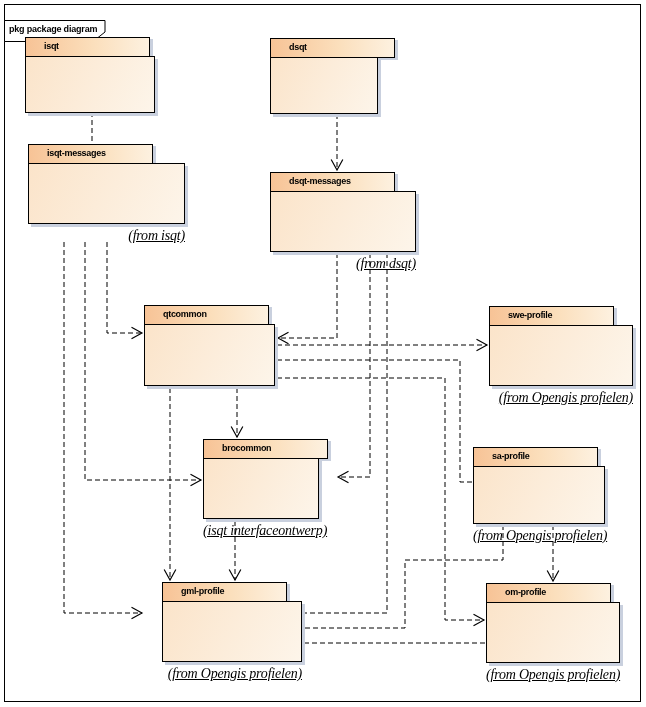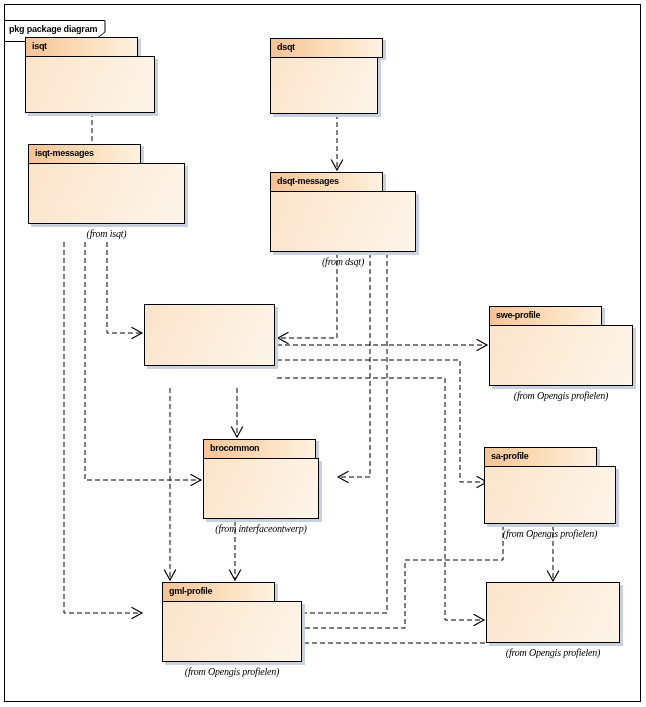--- a/index.html
+++ b/index.html
@@ -24,38 +24,39 @@
   .frame-label{position:absolute;left:4px;top:4px;width:104px;height:23px;margin-top:16px;}
   .frame-label svg{position:absolute;left:0;top:0;}
   .frame-label .txt{
     position:absolute;left:5px;top:4px;font-size:9px;font-weight:bold;
     letter-spacing:-0.2px;white-space:nowrap;color:#000;
   }
   #edges{position:absolute;left:0;top:0;z-index:1;}
   .dep{fill:none;stroke:var(--line);stroke-width:1;stroke-dasharray:5,3;}
   .pkg{position:absolute;z-index:2;}
   .tab{
-    position:relative;width:105px;height:13px;padding:3px 0 2px 6px;box-sizing:content-box;
+    position:relative;width:105px;height:13px;padding:3px 0 2px 18px;box-sizing:content-box;
     border:1px solid var(--pkg-border);
     background:linear-gradient(90deg,var(--tab-start) 0%,var(--tab-mid) 55%,var(--tab-end) 100%);
     box-shadow:3px 2px 0 var(--shadow);
     font-size:9px;font-weight:bold;letter-spacing:-0.3px;color:#000;white-space:nowrap;
     z-index:1;
   }
   .body{
     position:relative;margin-top:-1px;width:100%;box-sizing:border-box;
     border:1px solid var(--pkg-border);
     background:linear-gradient(115deg,var(--body-start) 0%,var(--body-end) 100%);
     box-shadow:3px 3px 0 var(--shadow);
     z-index:2;
   }
   .from{
-    position:relative;margin-top:4px;width:100%;text-align:center;white-space:nowrap;
-    font-family:"Liberation Serif", serif;font-style:italic;font-size:10px;color:#000;
+    position:relative;margin-top:4px;width:100%;text-align:right;white-space:nowrap;
+    font-family:"Liberation Serif", serif;font-style:italic;font-size:14px;color:#000;
     letter-spacing:-0.2px;
+    text-decoration:underline;
   }
 </style>
 </head>
 <body>
 
 <div id="stage">
 
   <div class="frame"></div>
 
   <div class="frame-label">
@@ -106,45 +107,47 @@
     <div class="from">(from isqt)</div>
   </div>
 
   <div class="pkg" style="left:270px;top:172px;width:146px">
     <div class="tab"><span>dsqt-messages</span></div>
     <div class="body" style="height:61px"></div>
     <div class="from">(from dsqt)</div>
   </div>
 
   <div class="pkg" style="left:144px;top:305px;width:131px">
+    <div class="tab"><span>qtcommon</span></div>
     <div class="body" style="height:62px"></div>
   </div>
 
   <div class="pkg" style="left:489px;top:306px;width:144px">
     <div class="tab"><span>swe-profile</span></div>
     <div class="body" style="height:61px"></div>
     <div class="from">(from Opengis profielen)</div>
   </div>
 
   <div class="pkg" style="left:203px;top:439px;width:116px">
     <div class="tab"><span>brocommon</span></div>
     <div class="body" style="height:61px"></div>
-    <div class="from">(from interfaceontwerp)</div>
+    <div class="from">(isqt interfaceontwerp)</div>
   </div>
 
-  <div class="pkg" style="left:484px;top:447px;width:132px">
+  <div class="pkg" style="left:473px;top:447px;width:132px">
     <div class="tab"><span>sa-profile</span></div>
     <div class="body" style="height:58px"></div>
     <div class="from">(from Opengis profielen)</div>
   </div>
 
   <div class="pkg" style="left:162px;top:582px;width:140px">
     <div class="tab"><span>gml-profile</span></div>
     <div class="body" style="height:61px"></div>
     <div class="from">(from Opengis profielen)</div>
   </div>
 
   <div class="pkg" style="left:486px;top:583px;width:134px">
+    <div class="tab"><span>om-profile</span></div>
     <div class="body" style="height:61px"></div>
     <div class="from">(from Opengis profielen)</div>
   </div>
 
 </div>
 
 </body></html>

